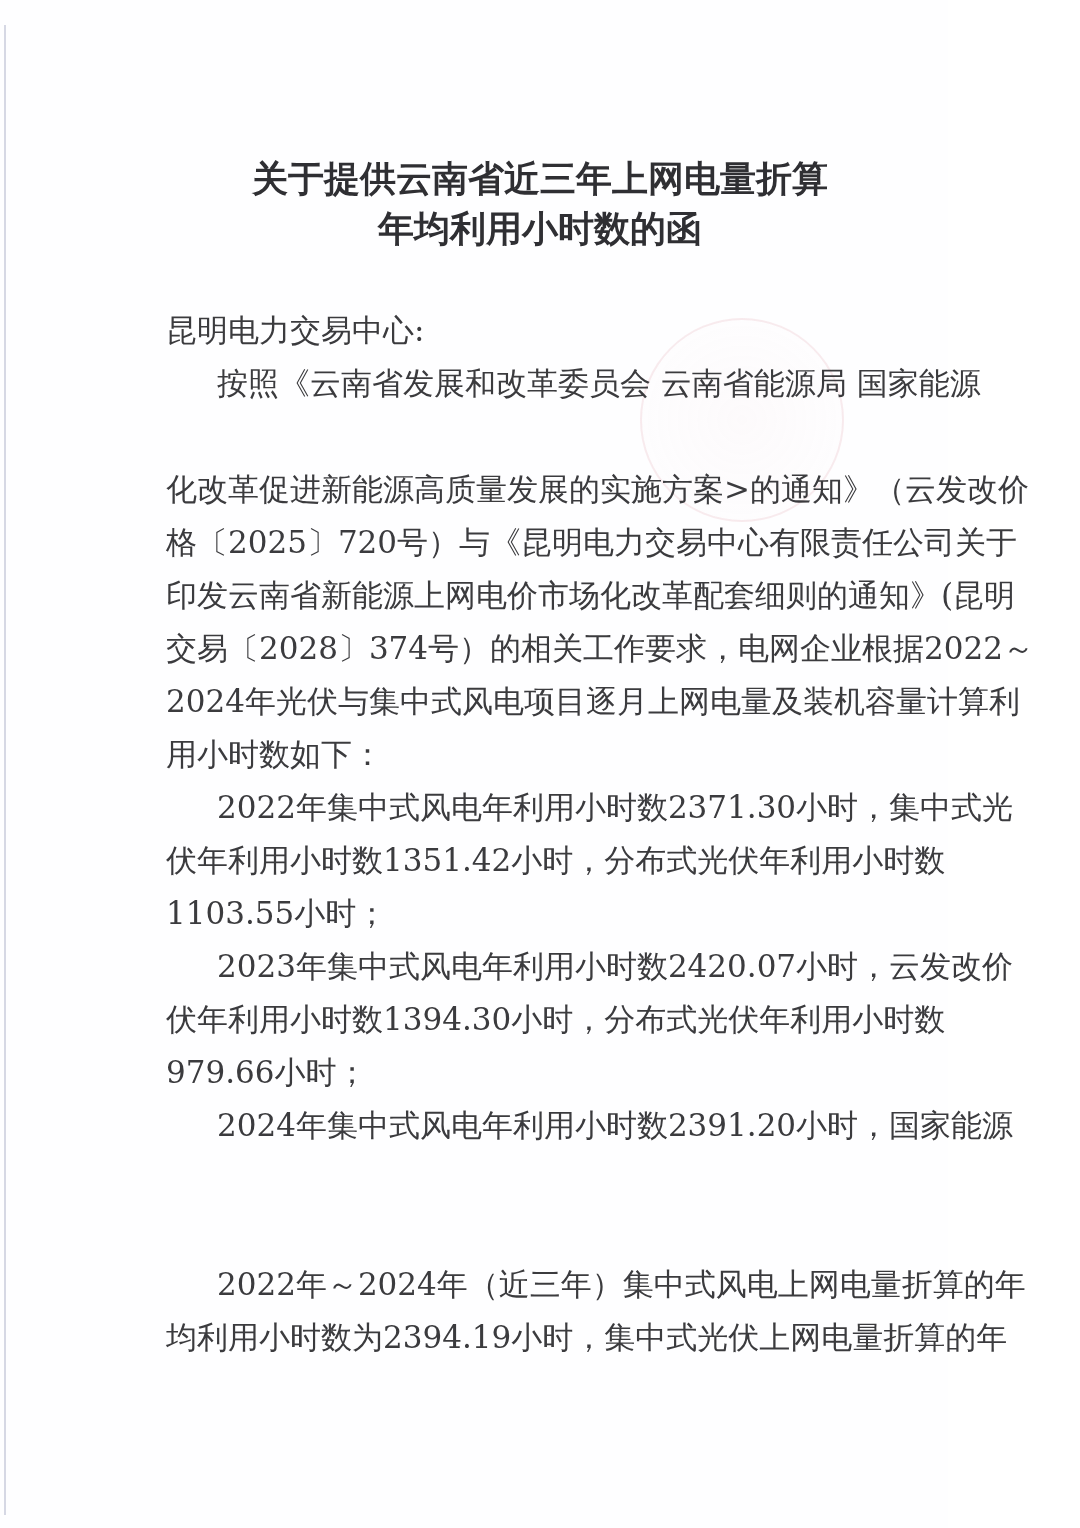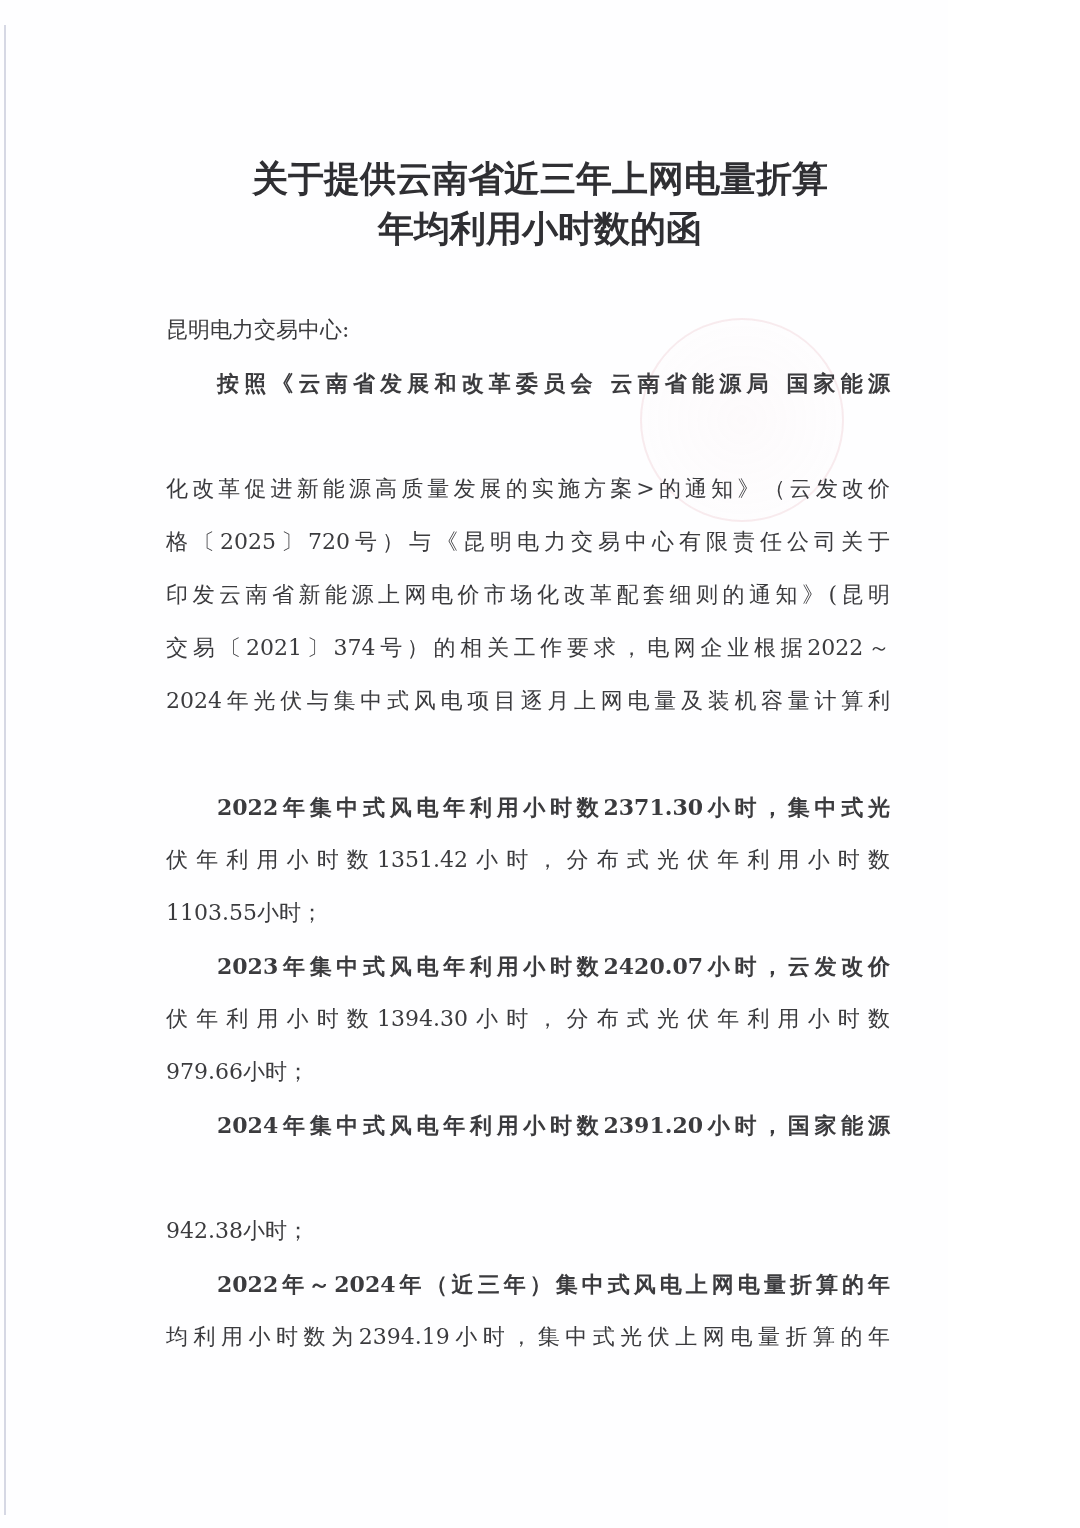--- a/index.html
+++ b/index.html
@@ -44,55 +44,55 @@
     font-size: 36px;
     color: #2f2f33;
     letter-spacing: 0px;
   }
   .title.l1 { top: 155px; }
   .title.l2 { top: 205px; }
   .line {
     position: absolute;
     left: 166px;
     width: 724px;
-    font-size: 22px;
+    font-size: 31px;
     line-height: 30px;
     white-space: nowrap;
     color: #3b3b3e;
     text-align: justify;
     text-align-last: justify;
   }
   .line.last { text-align-last: left; }
-  .line.indent { left: 217px; width: 673px; font-weight: bold; }
+  .line.indent { left: 217px; width: 673px; }
 </style>
 </head>
 <body>
 
 <div class="page">
   <div class="left-edge"></div>
   <div class="stamp"></div>
 
   <div class="title l1">关于提供云南省近三年上网电量折算</div>
   <div class="title l2">年均利用小时数的函</div>
 
   <div class="line last" style="top:315px">昆明电力交易中心:</div>
 
   <div class="line indent" style="top:368px">按照《云南省发展和改革委员会 云南省能源局 国家能源</div>
   <div class="line" style="top:474px">化改革促进新能源高质量发展的实施方案&gt;的通知》（云发改价</div>
   <div class="line" style="top:527px">格〔2025〕720号）与《昆明电力交易中心有限责任公司关于</div>
   <div class="line" style="top:580px">印发云南省新能源上网电价市场化改革配套细则的通知》(昆明</div>
-  <div class="line" style="top:633px">交易〔2021〕374号）的相关工作要求，电网企业根据2022～</div>
+  <div class="line" style="top:633px">交易〔2028〕374号）的相关工作要求，电网企业根据2022～</div>
   <div class="line" style="top:686px">2024年光伏与集中式风电项目逐月上网电量及装机容量计算利</div>
+  <div class="line last" style="top:739px">用小时数如下：</div>
 
   <div class="line indent" style="top:792px">2022年集中式风电年利用小时数2371.30小时，集中式光</div>
   <div class="line" style="top:845px">伏年利用小时数1351.42小时，分布式光伏年利用小时数</div>
   <div class="line last" style="top:898px">1103.55小时；</div>
 
   <div class="line indent" style="top:951px">2023年集中式风电年利用小时数2420.07小时，云发改价</div>
   <div class="line" style="top:1004px">伏年利用小时数1394.30小时，分布式光伏年利用小时数</div>
   <div class="line last" style="top:1057px">979.66小时；</div>
 
   <div class="line indent" style="top:1110px">2024年集中式风电年利用小时数2391.20小时，国家能源</div>
-  <div class="line last" style="top:1216px">942.38小时；</div>
 
   <div class="line indent" style="top:1269px">2022年～2024年（近三年）集中式风电上网电量折算的年</div>
   <div class="line" style="top:1322px">均利用小时数为2394.19小时，集中式光伏上网电量折算的年</div>
 </div>
 
 </body></html>

